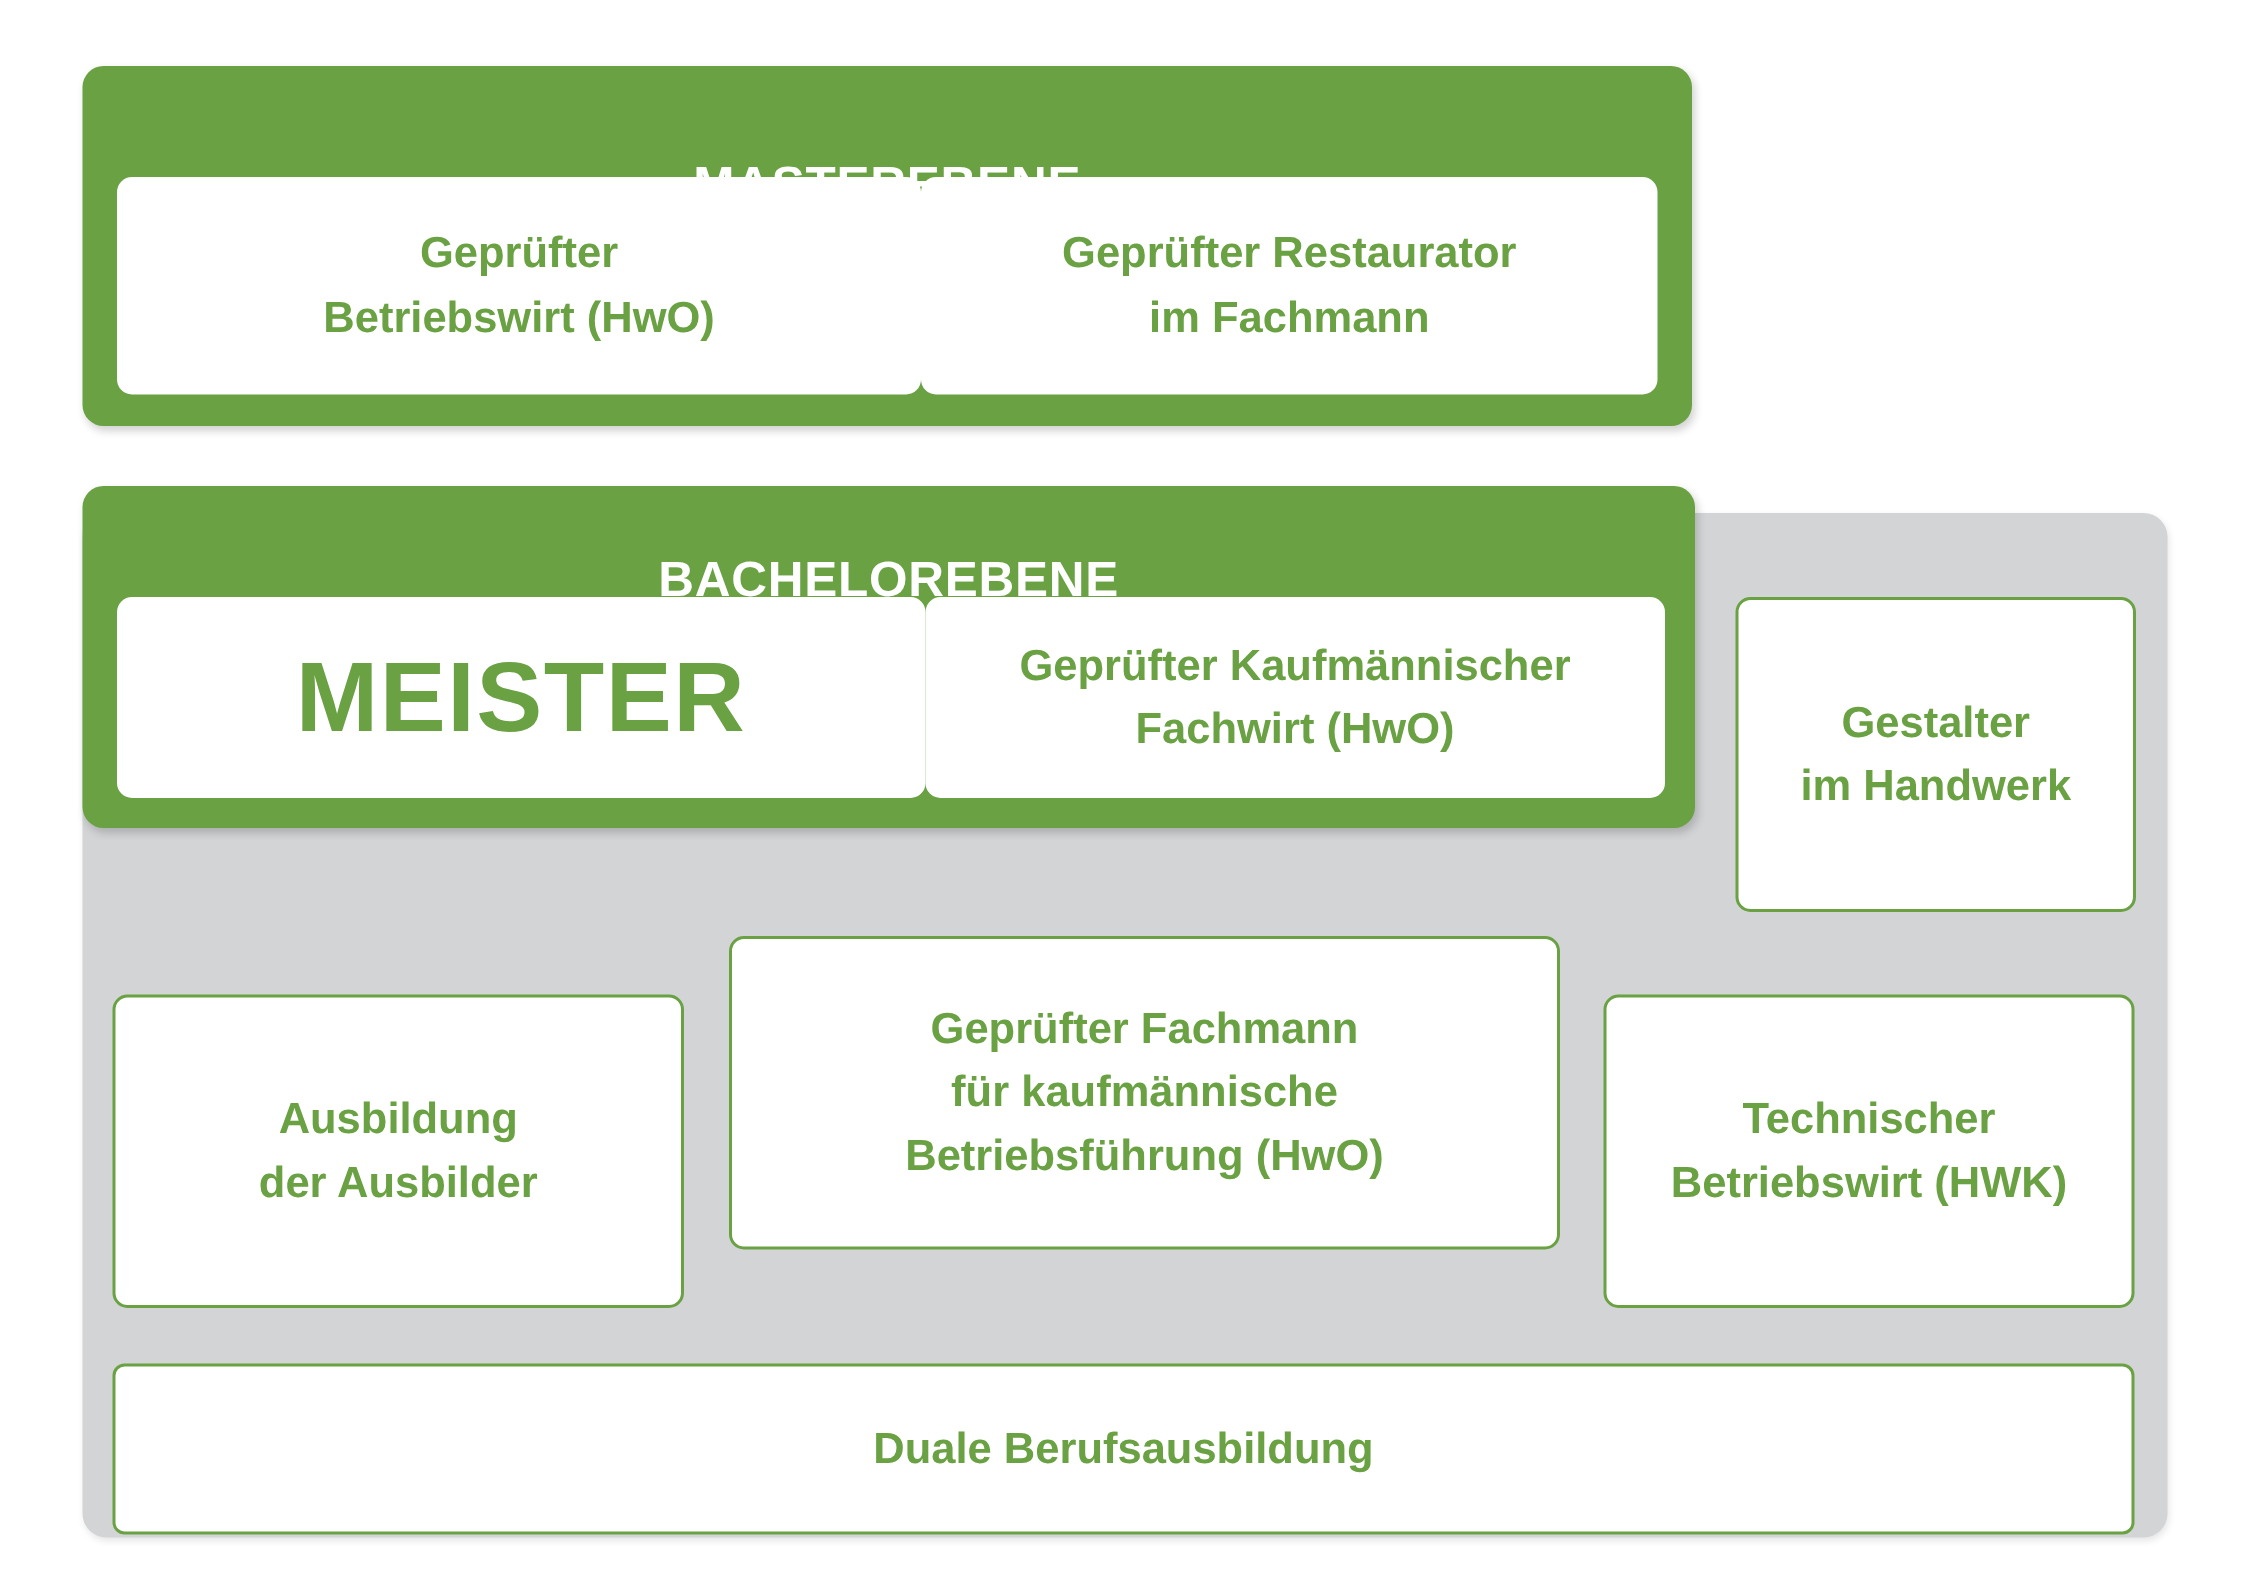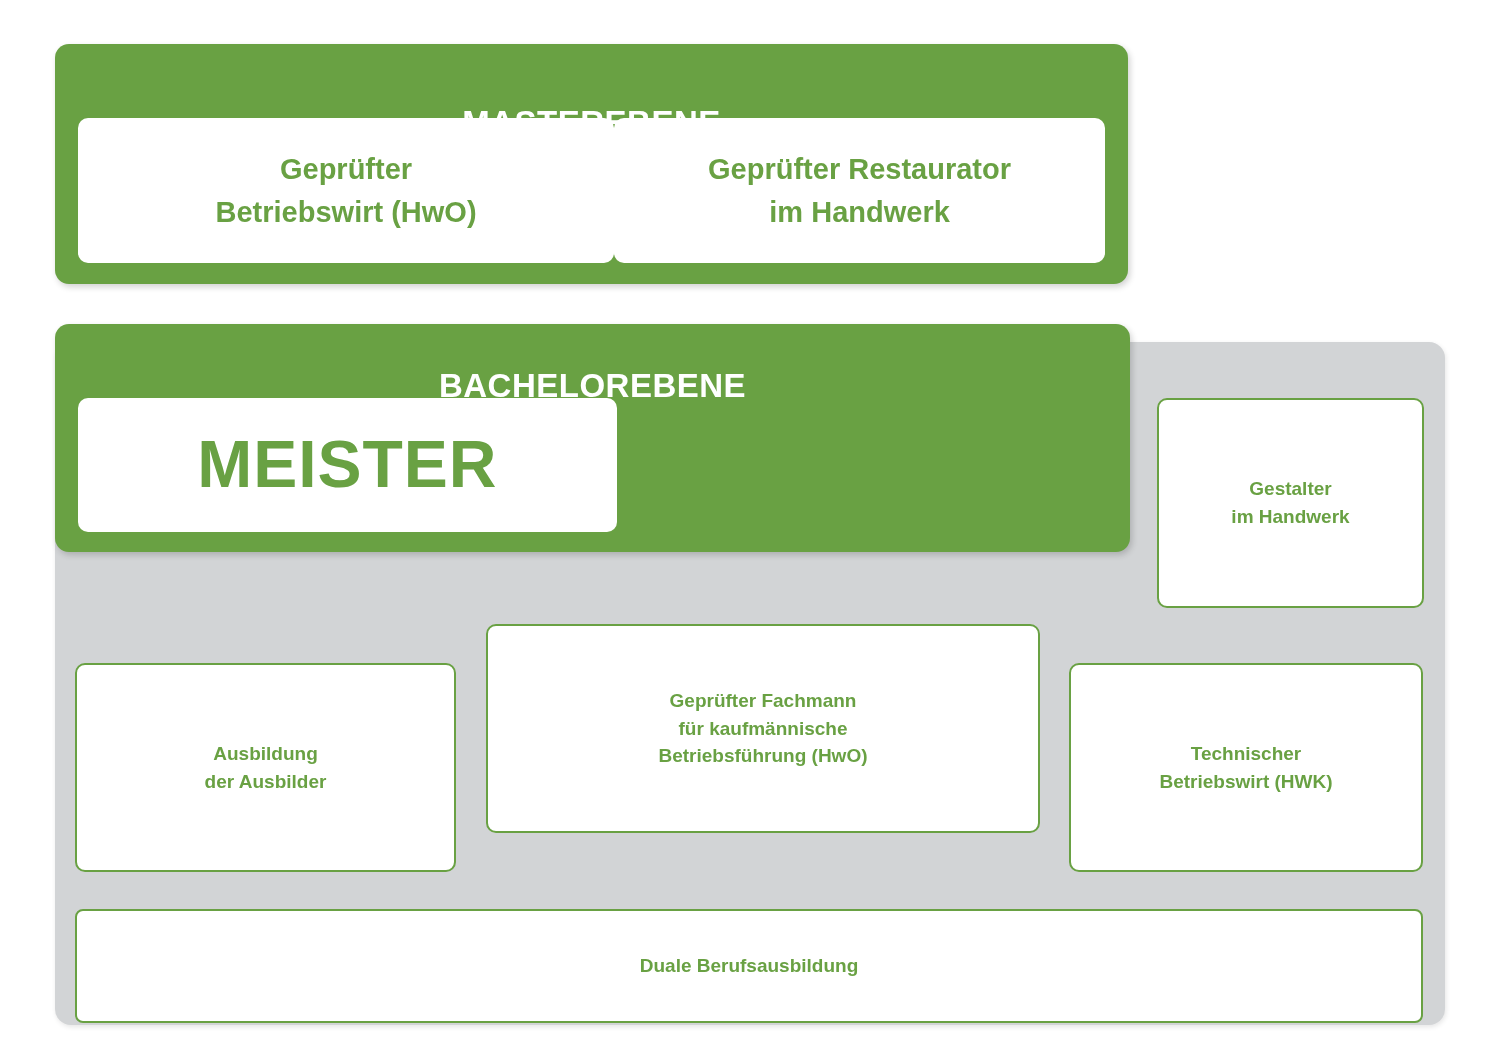--- a/index.html
+++ b/index.html
@@ -76,21 +76,21 @@
   .outline-card {
     position: absolute;
     background: var(--white);
     border: 2px solid var(--green);
     border-radius: 10px;
     display: flex;
     align-items: center;
     justify-content: center;
     text-align: center;
     color: var(--green);
-    font-size: 19px;
+    font-size: 29px;
     font-weight: 700;
     line-height: 1.45;
     white-space: pre-line;
   }
   .outline-card.gestalter { left: 1157px; top: 398px; width: 267px; height: 210px; }
   .outline-card.ausbilder { left: 75px;  top: 663px; width: 381px; height: 209px; }
   .outline-card.fachmann  { left: 486px; top: 624px; width: 554px; height: 209px; }
   .outline-card.techniker { left: 1069px; top: 663px; width: 354px; height: 209px; }
   .outline-card.duale     { left: 75px;  top: 909px; width: 1348px; height: 114px; border-radius: 8px; }
 </style>
@@ -100,28 +100,30 @@
 <div class="canvas">
 
   <div class="gray-panel"></div>
 
   <div class="level-box master">
     <div class="level-title">MASTEREBENE</div>
     <div class="cards">
       <div class="card">Geprüfter
 Betriebswirt (HwO)</div>
       <div class="card">Geprüfter Restaurator
-im Handwerk</div>
+im Fachmann</div>
     </div>
   </div>
 
   <div class="level-box bachelor">
     <div class="level-title">BACHELOREBENE</div>
     <div class="cards">
       <div class="card big-label">MEISTER</div>
+      <div class="card">Geprüfter Kaufmännischer
+Fachwirt (HwO)</div>
     </div>
   </div>
 
   <div class="outline-card gestalter">Gestalter
 im Handwerk</div>
 
   <div class="outline-card ausbilder">Ausbildung
 der Ausbilder</div>
   <div class="outline-card fachmann">Geprüfter Fachmann
 für kaufmännische

